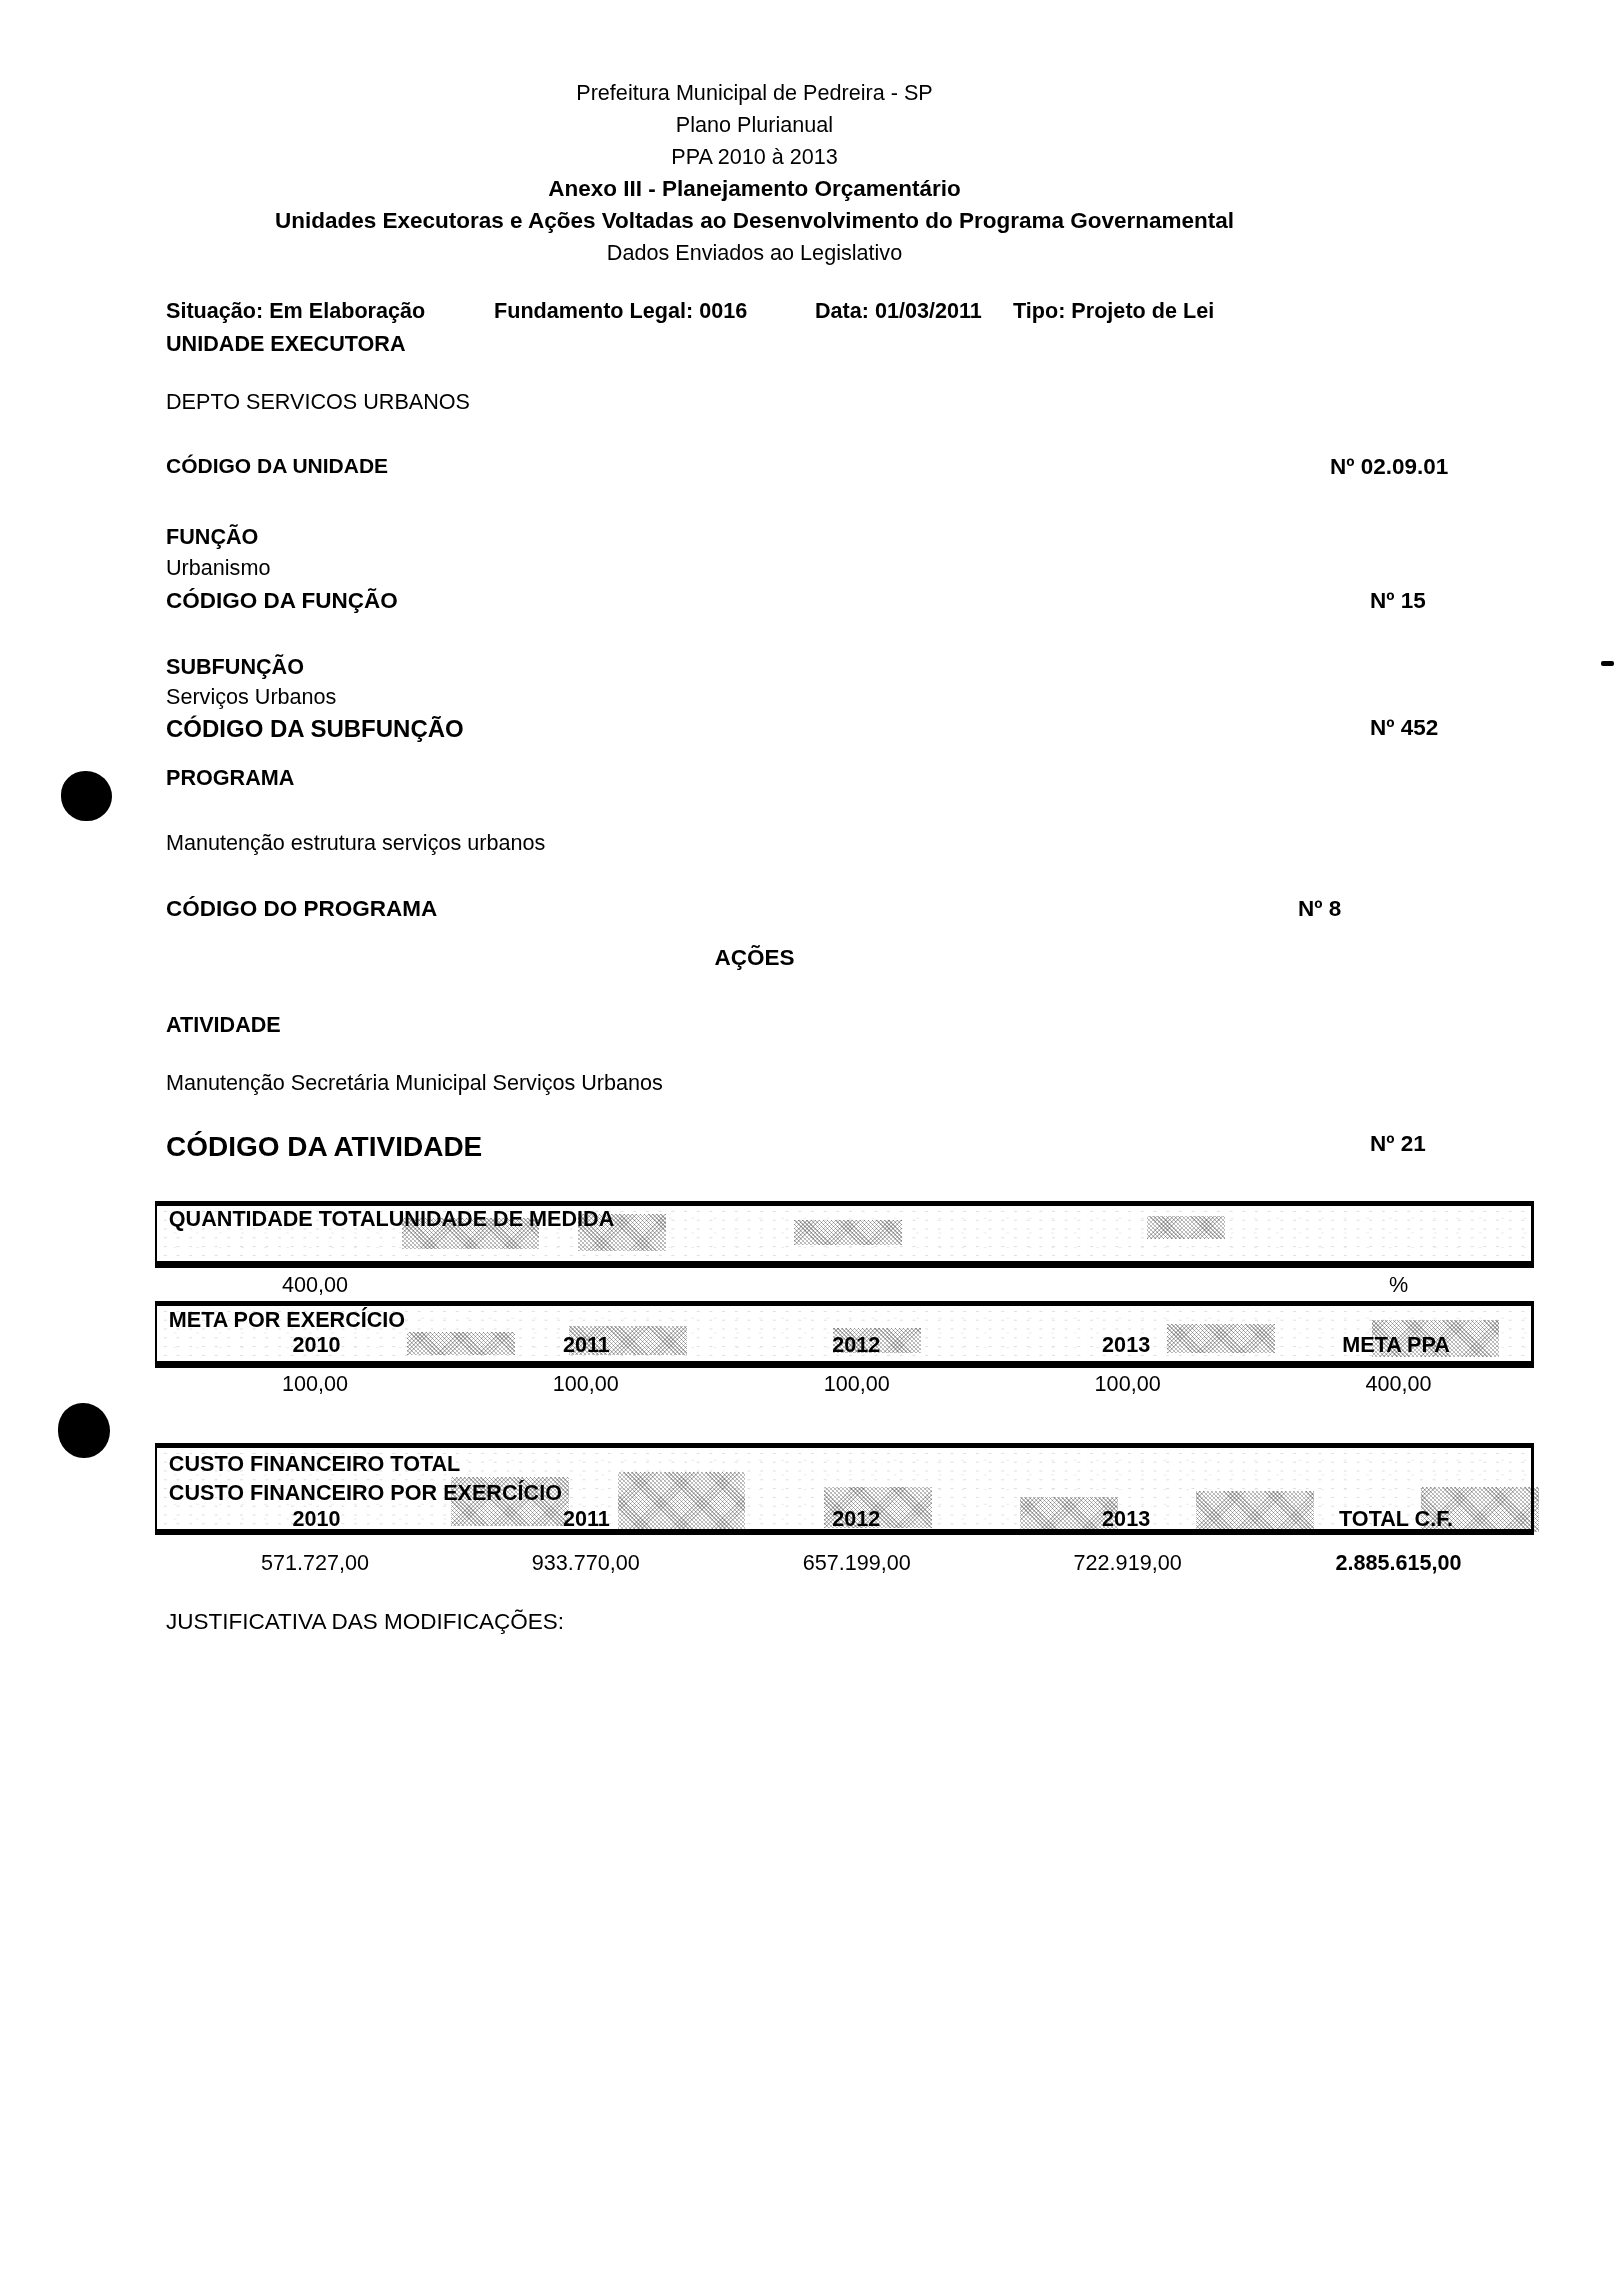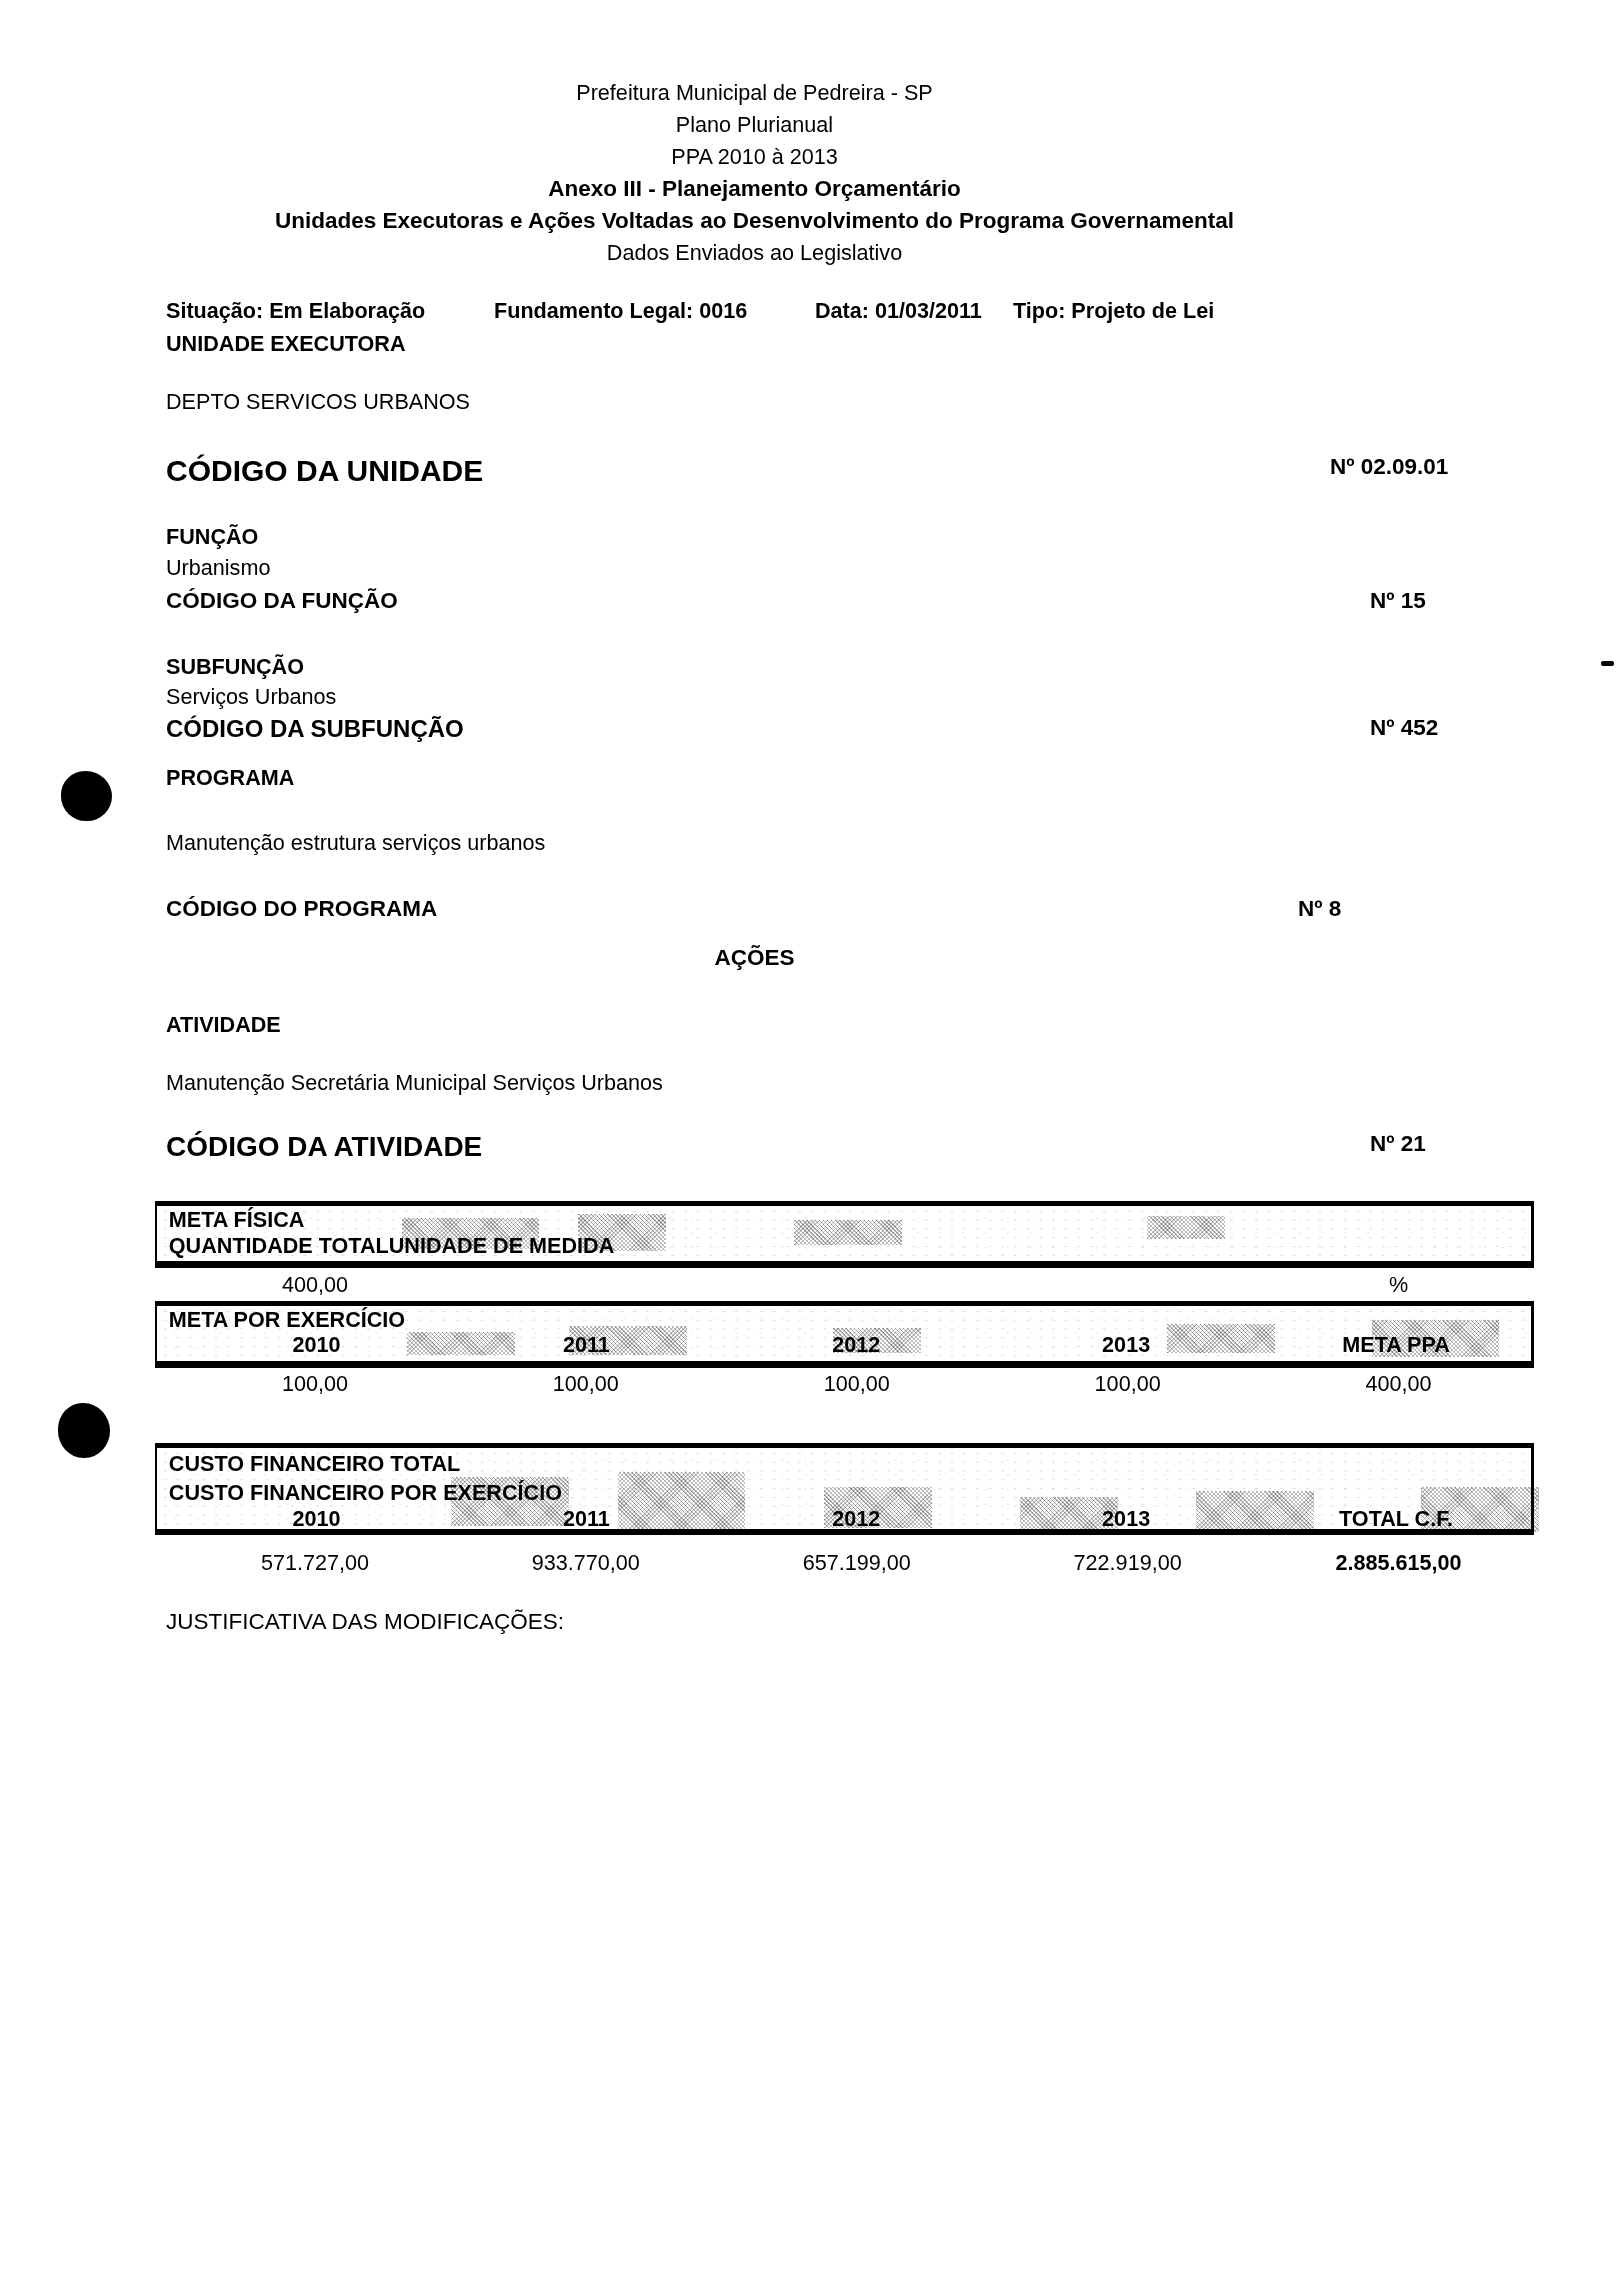--- a/index.html
+++ b/index.html
@@ -74,21 +74,21 @@
     <div>Dados Enviados ao Legislativo</div>
   </div>
 
   <span class="metaitem" style="left:166px;">Situação: Em Elaboração</span>
   <span class="metaitem" style="left:494px;">Fundamento Legal: 0016</span>
   <span class="metaitem" style="left:815px;">Data: 01/03/2011</span>
   <span class="metaitem" style="left:1013px;">Tipo: Projeto de Lei</span>
 
   <div class="line b" style="top:331px;left:166px;">UNIDADE EXECUTORA</div>
   <div class="line" style="top:389px;left:166px;">DEPTO SERVICOS URBANOS</div>
-  <div class="line b" style="top:454px;left:166px;font-size:30px;">CÓDIGO DA UNIDADE</div>
+  <div class="line b" style="top:454px;left:166px;font-size:21px;">CÓDIGO DA UNIDADE</div>
   <span class="num" style="top:454px;left:1330px;">Nº 02.09.01</span>
 
   <div class="line b" style="top:524px;left:166px;">FUNÇÃO</div>
   <div class="line" style="top:555px;left:166px;">Urbanismo</div>
   <div class="line b" style="top:588px;left:166px;font-size:22.5px;">CÓDIGO DA FUNÇÃO</div>
   <span class="num" style="top:588px;left:1370px;">Nº 15</span>
 
   <div class="line b" style="top:654px;left:166px;">SUBFUNÇÃO</div>
   <div class="line" style="top:684px;left:166px;text-align:right;">Serviços Urbanos</div>
   <div class="line b" style="top:715px;left:166px;font-size:24px;">CÓDIGO DA SUBFUNÇÃO</div>
@@ -100,21 +100,20 @@
   <span class="num" style="top:896px;left:1298px;">Nº 8</span>
 
   <div class="center-line" style="top:945px;">AÇÕES</div>
 
   <div class="line b" style="top:1012px;left:166px;">ATIVIDADE</div>
   <div class="line" style="top:1070px;left:166px;">Manutenção Secretária Municipal Serviços Urbanos</div>
   <div class="line b" style="top:1131px;left:166px;font-size:28px;">CÓDIGO DA ATIVIDADE</div>
   <span class="num" style="top:1131px;left:1370px;">Nº 21</span>
 
   <div class="band" style="top:1201px;height:67px;">
-    <div class="band-title">META FÍSICA</div>
     <div class="band-split">
       <span>QUANTIDADE TOTAL</span>
       <span>UNIDADE DE MEDIDA</span>
     </div>
     <div class="smudge" style="left:245px;top:11.8px;width:137px;height:31px;"></div>
     <div class="smudge" style="left:421px;top:7.8px;width:88px;height:37px;"></div>
     <div class="smudge" style="left:637px;top:13.7px;width:108px;height:25.5px;"></div>
     <div class="smudge" style="left:990px;top:9.8px;width:78px;height:23.5px;"></div>
   </div>
 

